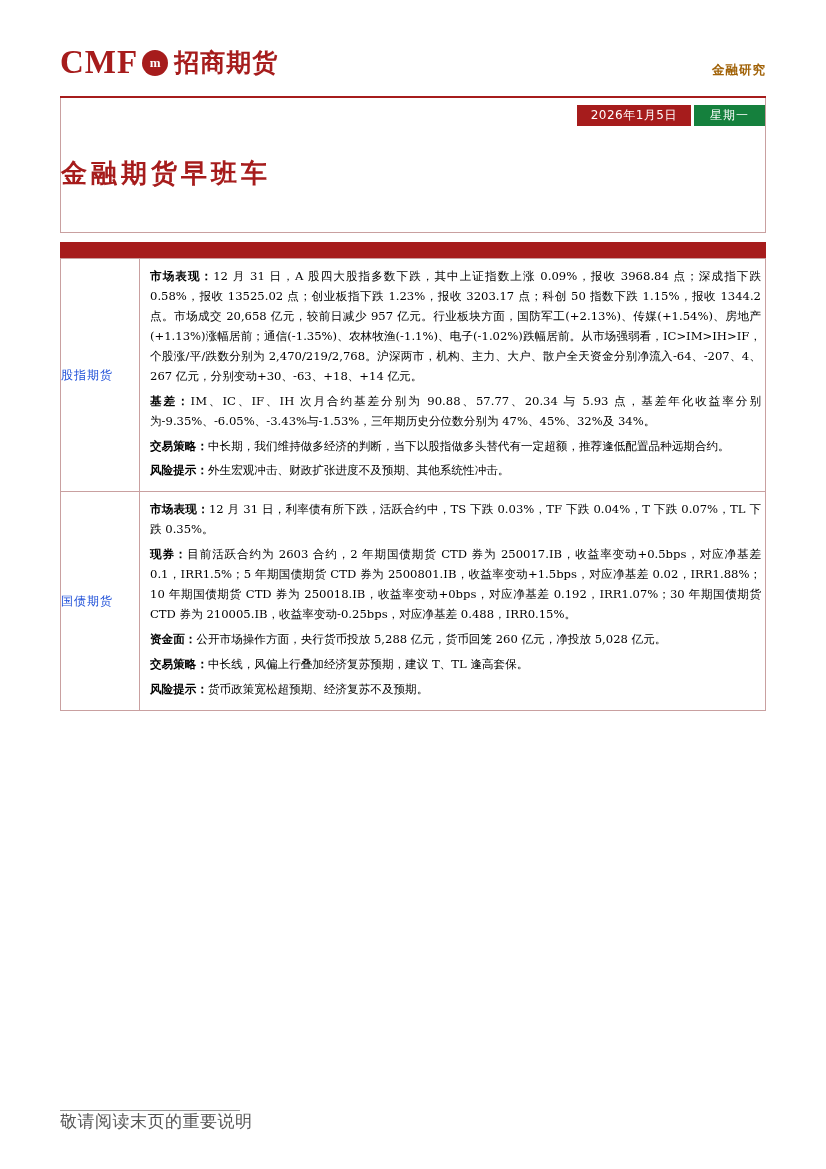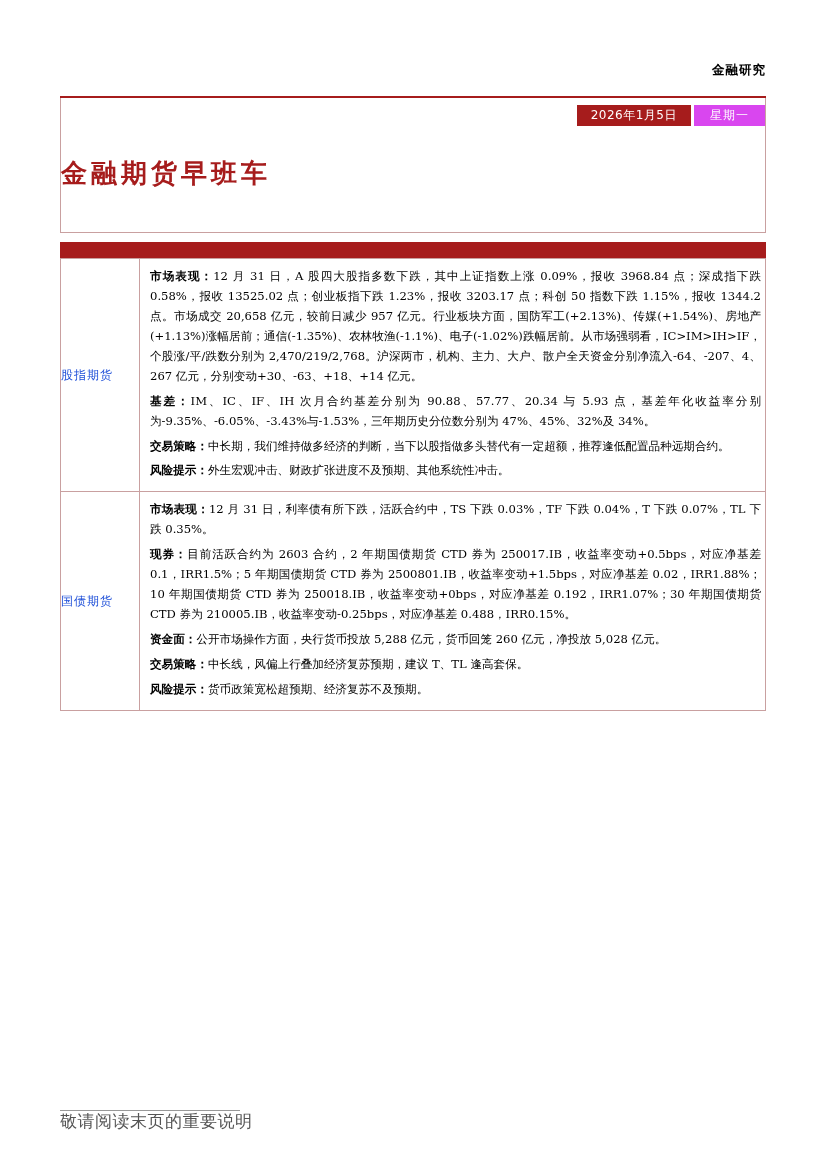--- a/index.html
+++ b/index.html
@@ -66,21 +66,21 @@
     letter-spacing: 1px;
     line-height: 1;
   }
   .header-right {
     position: absolute;
     right: 0;
     top: 16px;
     font-family: "DejaVu Serif", serif;
     font-size: 12.5px;
     font-weight: bold;
-    color: #000000;
+    color: #a16207;
     letter-spacing: 1px;
   }
   .header-rule {
     position: absolute;
     left: 60px;
     top: 96px;
     width: 706px;
     height: 2px;
     background: #a61c1c;
   }
@@ -110,21 +110,21 @@
     color: #fff;
     font-family: "DejaVu Sans", sans-serif;
     font-size: 12px;
     padding: 2px 14px;
     display: flex;
     align-items: center;
     justify-content: center;
     letter-spacing: 0.5px;
   }
   .weekday-cell {
-    background: #d946ef;
+    background: #15803d;
     color: #fff;
     font-family: "DejaVu Serif", serif;
     font-size: 12px;
     padding: 2px 16px;
     margin-left: 3px;
     display: flex;
     align-items: center;
     justify-content: center;
     letter-spacing: 1px;
   }
@@ -218,20 +218,25 @@
     color: #555;
     letter-spacing: 0.5px;
   }
 </style>
 </head>
 <body>
 
 <div class="page">
 
   <div class="header">
+    <div class="logo-wrap">
+      <span class="logo-c">CMF</span>
+      <span class="logo-badge">m</span>
+      <span class="logo-cn">招商期货</span>
+    </div>
     <div class="header-right">金融研究</div>
   </div>
   <div class="header-rule"></div>
 
   <div class="titlebox">
     <div class="date-strip">
       <div class="date-cell">2026年1月5日</div>
       <div class="weekday-cell">星期一</div>
     </div>
     <div class="doc-title">金融期货早班车</div>

